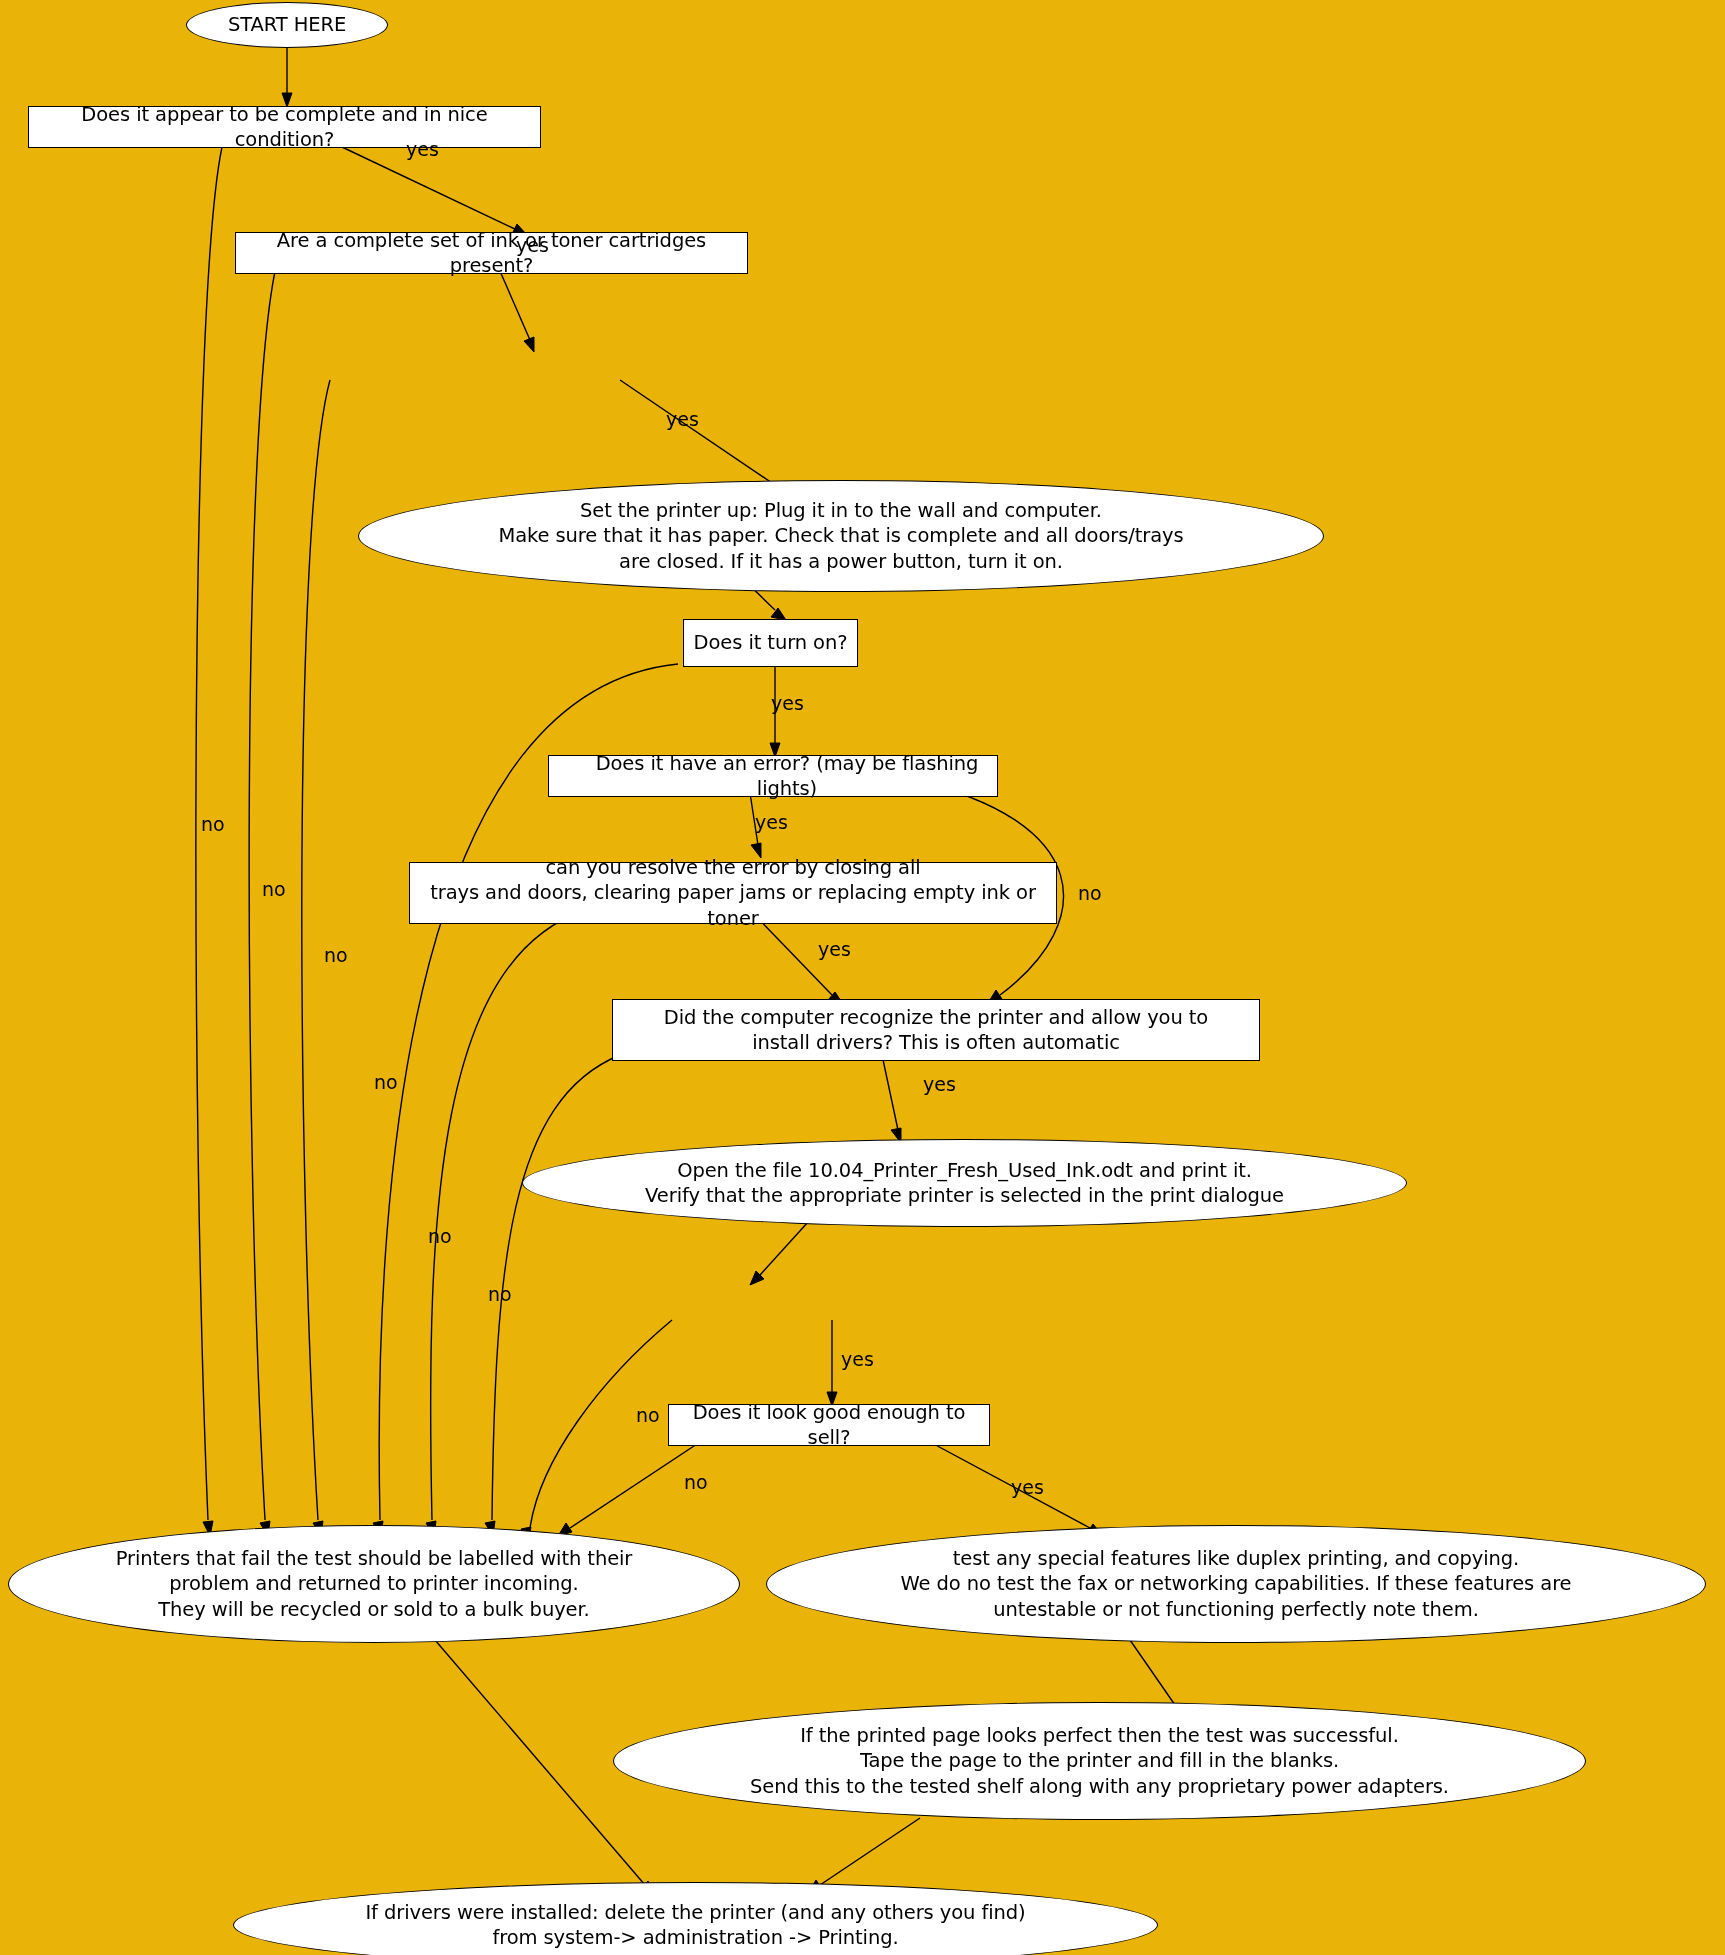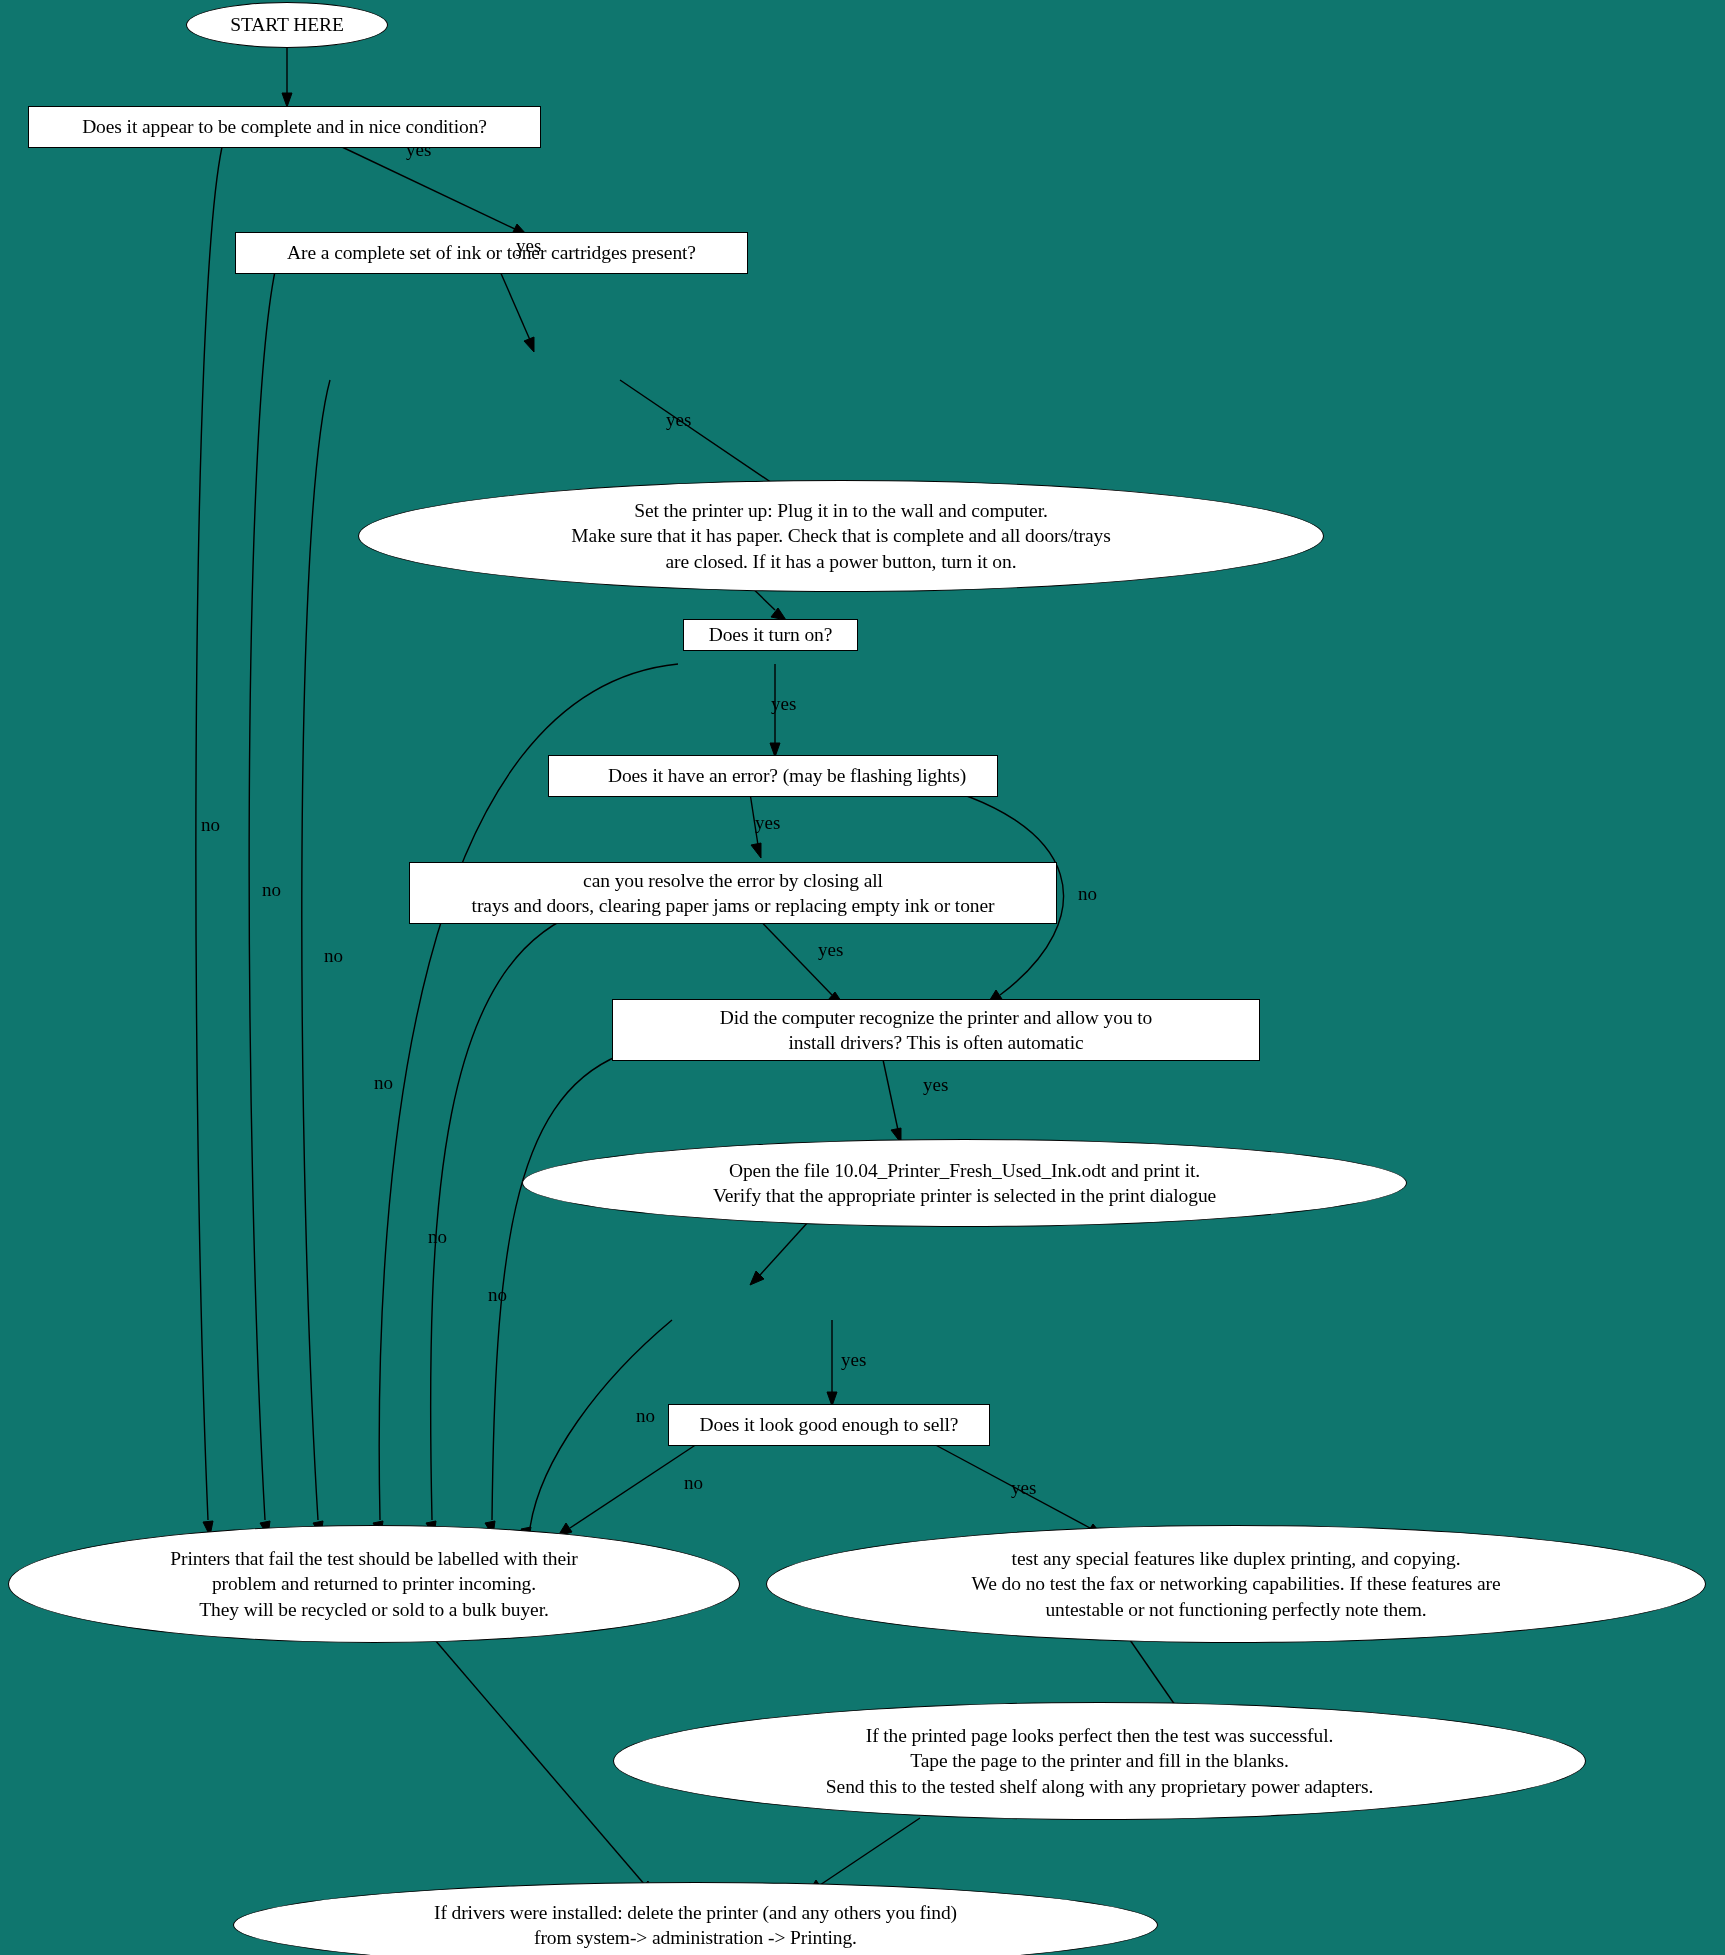--- a/index.html
+++ b/index.html
@@ -8,23 +8,22 @@
     padding: 0;
     background: #ffffff;
   }
   body {
     font-family: "DejaVu Sans", "Liberation Sans", sans-serif;
   }
   #canvas {
     position: relative;
     width: 1725px;
     height: 1955px;
-    background: #0f766e;
+    background: #eab308;
     overflow: hidden;
-    font-family: Liberation Serif, serif;
   }
   svg#edges {
     position: absolute;
     left: 0;
     top: 0;
     width: 1725px;
     height: 1955px;
     pointer-events: none;
   }
   svg#edges path, svg#edges line {
@@ -161,21 +160,21 @@
     <span>Are a complete set of ink or toner cartridges present?</span>
   </div>
 
 
   <div class="node ellipse" style="left:358px; top:480px; width:966px; height:112px; padding:0 70px;">
     <span>Set the printer up: Plug it in to the wall and computer.
 Make sure that it has paper. Check that is complete and all doors/trays
 are closed. If it has a power button, turn it on.</span>
   </div>
 
-  <div class="node box" style="left:683px; top:619px; width:175px; height:32px;">
+  <div class="node box" style="left:683px; top:619px; width:175px; height:48px;">
     <span>Does it turn on?</span>
   </div>
 
   <div class="node box" style="left:548px; top:755px; width:450px; height:42px;padding-left:28px;">
     <span>Does it have an error? (may be flashing lights)</span>
   </div>
 
   <div class="node box" style="left:409px; top:862px; width:648px; height:62px;">
     <span>can you resolve the error by closing all
 trays and doors, clearing paper jams or replacing empty ink or toner</span>

